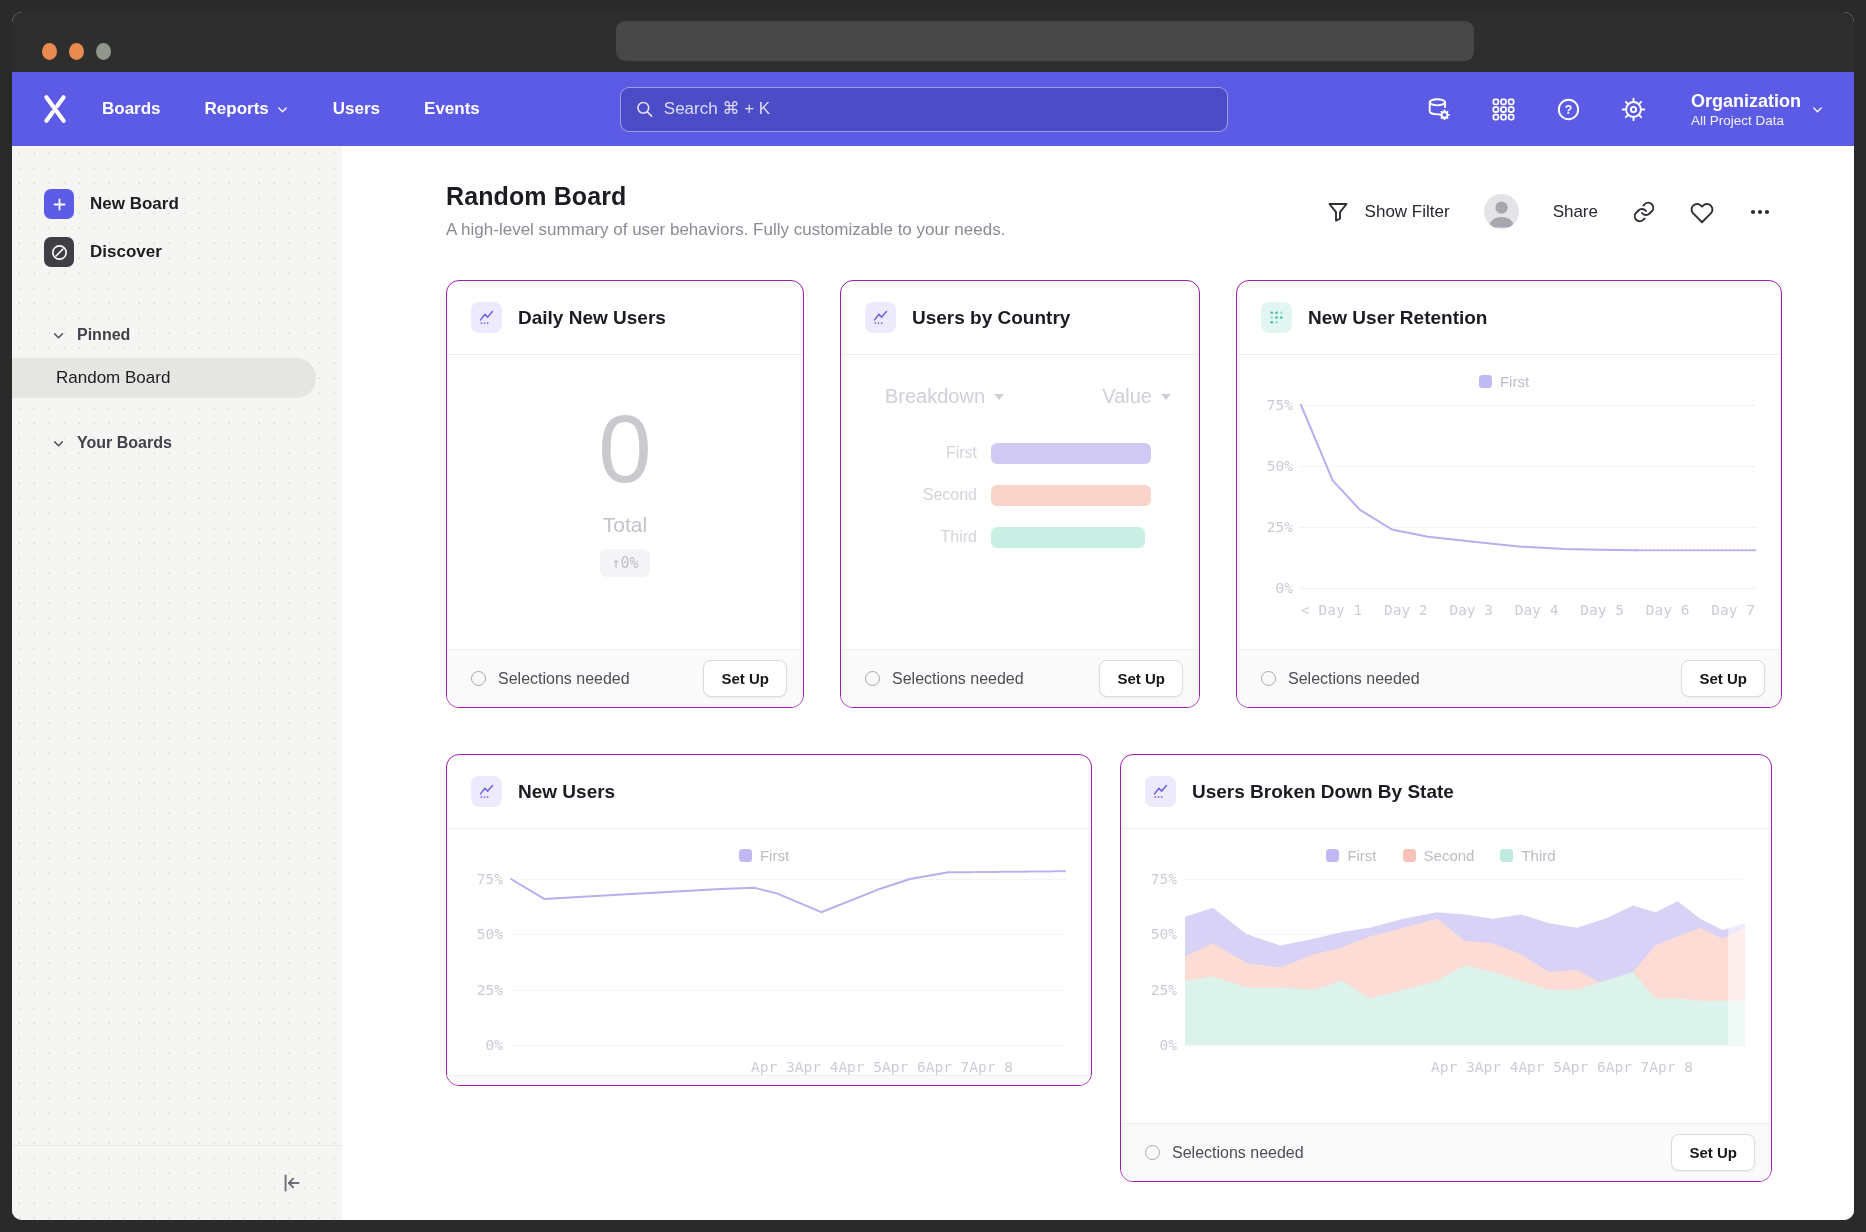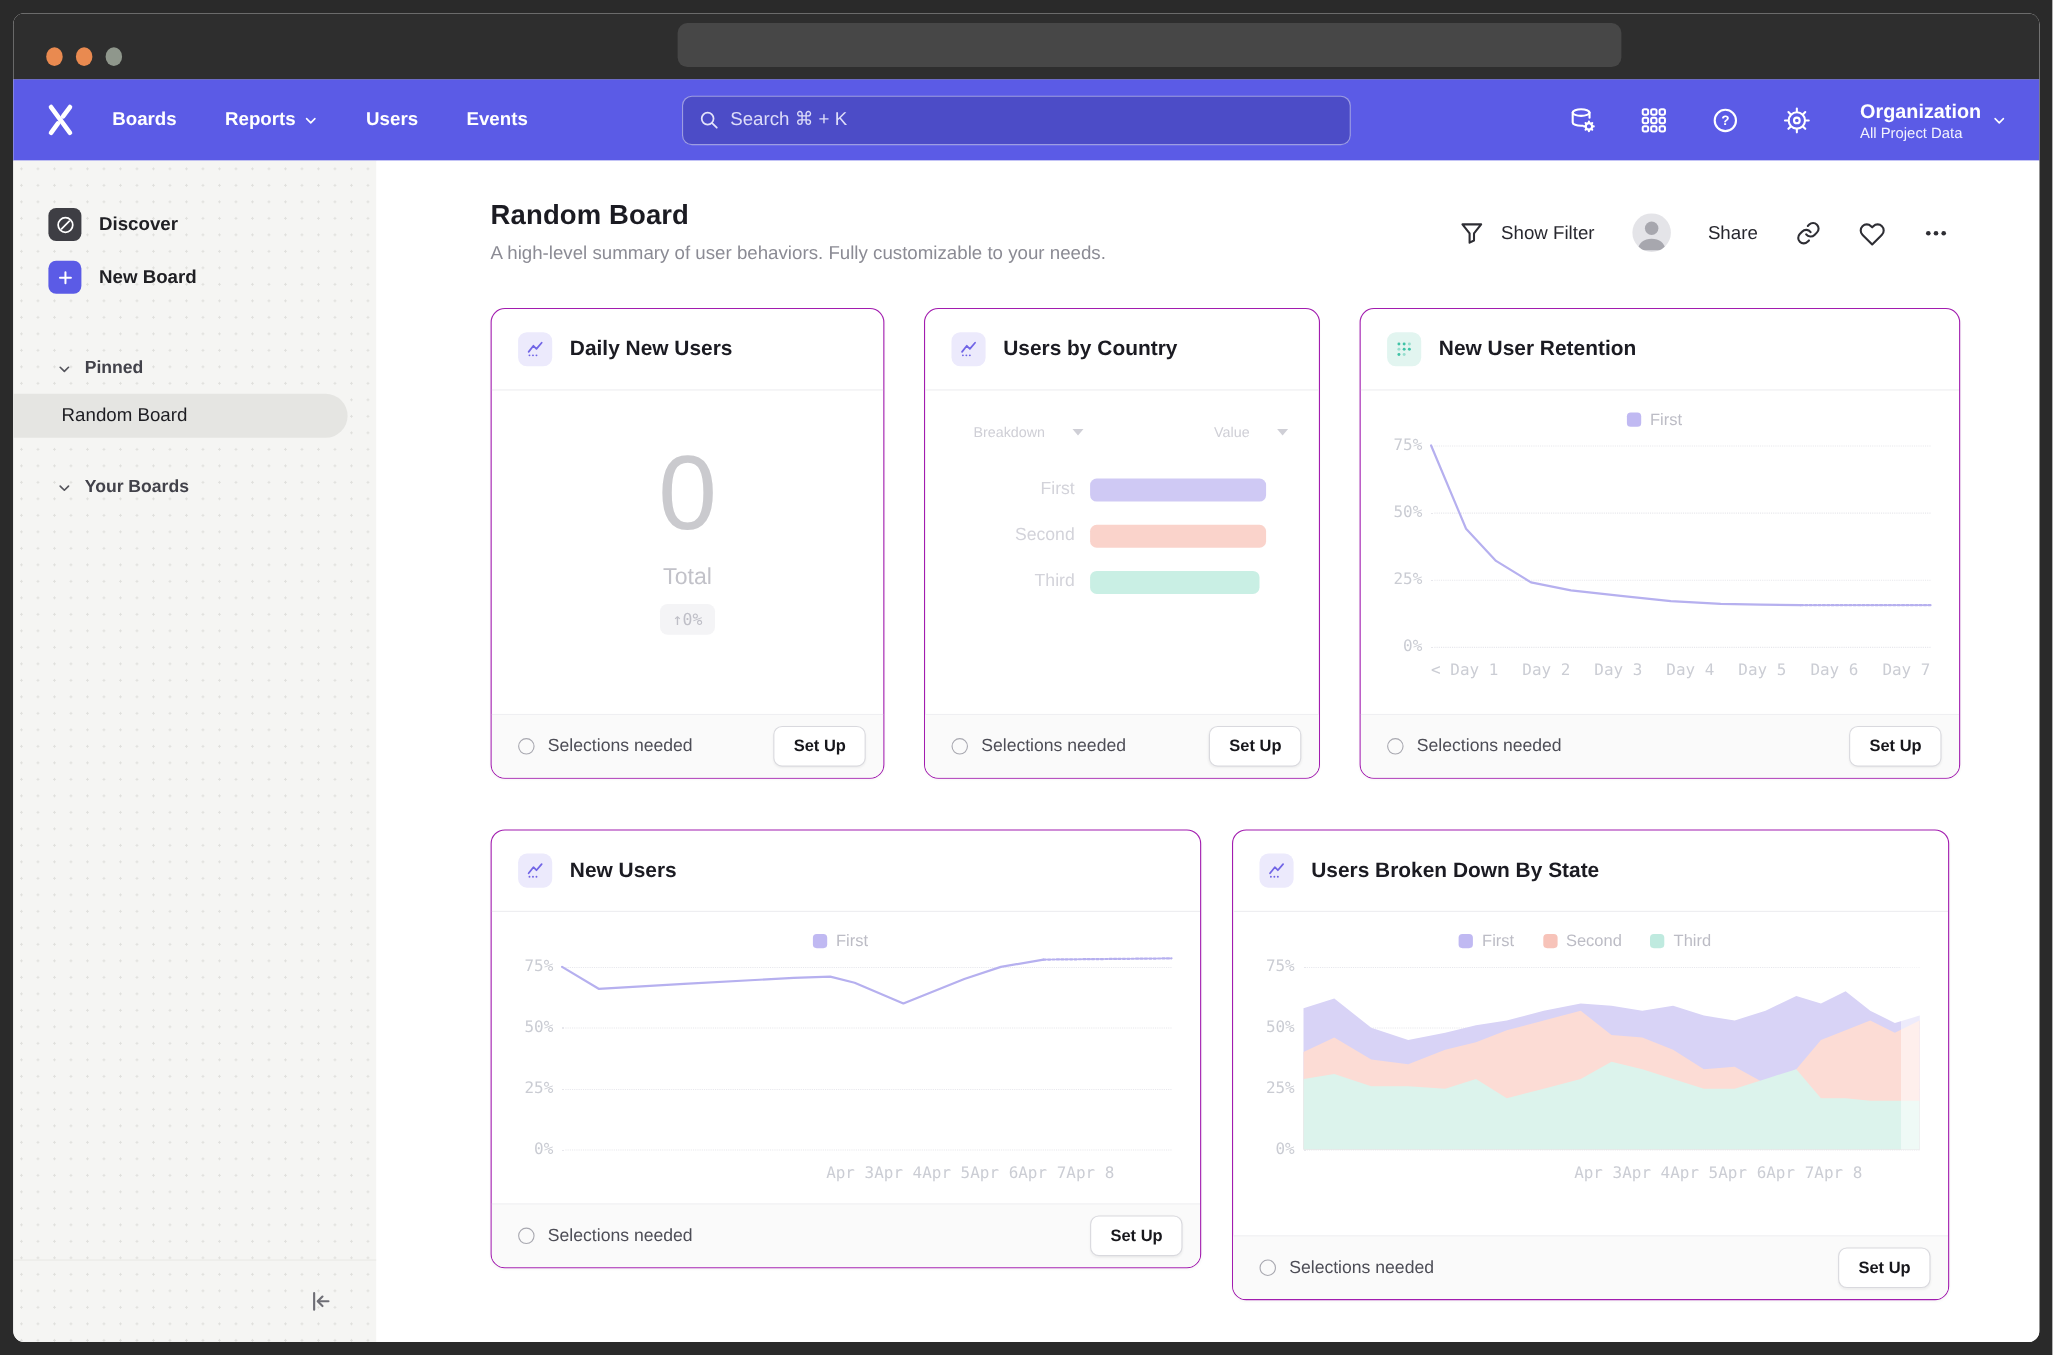--- a/index.html
+++ b/index.html
@@ -67,33 +67,33 @@
   .card-title { font-size:19px; font-weight:700; color:#1b1b22; }
   .card-body { flex:1 1 auto; position:relative; }
   .card-f { height:58px; flex:0 0 auto; background:#fafafa; border-top:1px solid #efeff2; display:flex; align-items:center; padding:0 16px 0 24px; }
   .status-circle { width:15px; height:15px; border:1.5px solid #a8a8b0; border-radius:50%; flex:0 0 auto; }
   .status-text { margin-left:12px; font-size:16px; color:#4d4d56; }
   .setup-btn { margin-left:auto; background:#fff; border:1px solid #d9d9de; border-radius:8px; padding:9px 17px; font-size:15px; font-weight:700; color:#17171c; cursor:pointer; box-shadow:0 1px 2px rgba(0,0,0,0.05); font-family:"Liberation Sans",sans-serif; }
 
   .c-daily { width:358px; height:428px; }
   .c-country { width:360px; height:428px; }
   .c-retention { width:546px; height:428px; }
-  .c-newusers { width:646px; height:399px; }
+  .c-newusers { width:646px; height:332px; }
   .c-state { width:652px; height:428px; }
   .c-p1 { width:600px; height:220px; } .c-p2 { width:326px; height:220px; } .c-p3 { width:328px; height:220px; }
 
   
   .big-metric { position:absolute; left:0; right:0; top:46px; text-align:center; }
   .big-num { font-size:96px; font-weight:500; color:#cacace; line-height:1; }
   .big-label { margin-top:16px; font-size:21px; color:#c2c2c9; }
   .delta-badge { display:inline-block; margin-top:12px; background:#f4f4f6; color:#bfbfc7; border-radius:7px; padding:5px 11px; font-size:15px; font-family:"DejaVu Sans Mono",monospace; }
 
   
   .country-cols { display:flex; padding:30px 28px 0 44px; justify-content:space-between; }
-  .col-drop { display:flex; align-items:center; gap:25px; font-size:13px; color:#cfcfd6; cursor:pointer; }
+  .col-drop { display:flex; align-items:center; gap:9px; font-size:20px; color:#cfcfd6; cursor:pointer; }
   .tri { width:0; height:0; border-left:5px solid transparent; border-right:5px solid transparent; border-top:6px solid #cfcfd6; }
   .country-rows { margin-top:24px; }
   .country-row { display:flex; align-items:center; height:42px; }
   .cr-label { width:150px; text-align:right; font-size:16px; color:#d3d3da; padding-right:14px; }
   .cr-bar { height:21px; border-radius:6px; }
   .cr-bar.hatch { background-image:repeating-linear-gradient(45deg, rgba(255,255,255,0.5) 0 1.5px, transparent 1.5px 4px); }
   .cr-bar.dotted { background-image:radial-gradient(rgba(255,255,255,0.75) 1px, transparent 1px); background-size:5px 5px; }
 
   
   .chart-area { padding:14px 26px 0 16px; }
@@ -200,35 +200,35 @@
           <svg class="chev" style="color:#fff" viewBox="0 0 24 24">
               <polyline points="5 9 12 16 19 9" fill="none" stroke="currentColor" stroke-width="2.6" stroke-linecap="round" stroke-linejoin="round"></polyline>
             </svg>
         </div>
       </div>
     </div>
 
     <div class="appbody">
       <aside class="sidebar">
         <div class="side-item">
+          <span class="side-badge badge-purple">
+            <svg width="17" height="17" viewBox="0 0 24 24">
+                <path d="M12 5v14 M5 12h14" stroke="#ffffff" stroke-width="2.6" stroke-linecap="round"></path>
+              </svg>
+          </span>
+          <span class="side-label">New Board</span>
+        </div>
+        <div class="side-item">
           <span class="side-badge badge-dark">
             <svg width="19" height="19" viewBox="0 0 24 24">
                 <circle cx="12" cy="12" r="8.4" fill="none" stroke="#ffffff" stroke-width="2"></circle>
                 <path d="M7.6 16.4 L16.4 7.6" stroke="#ffffff" stroke-width="2" stroke-linecap="round"></path>
               </svg>
           </span>
           <span class="side-label">Discover</span>
-        </div>
-        <div class="side-item">
-          <span class="side-badge badge-purple">
-            <svg width="17" height="17" viewBox="0 0 24 24">
-                <path d="M12 5v14 M5 12h14" stroke="#ffffff" stroke-width="2.6" stroke-linecap="round"></path>
-              </svg>
-          </span>
-          <span class="side-label">New Board</span>
         </div>
 
         <div class="side-section">
           <svg class="chev" viewBox="0 0 24 24">
               <polyline points="5 9 12 16 19 9" fill="none" stroke="currentColor" stroke-width="2.8" stroke-linecap="round" stroke-linejoin="round"></polyline>
             </svg>
           <span class="section-label">Pinned</span>
         </div>
         <div class="pinned-item selected">
           <span>Random Board</span>

